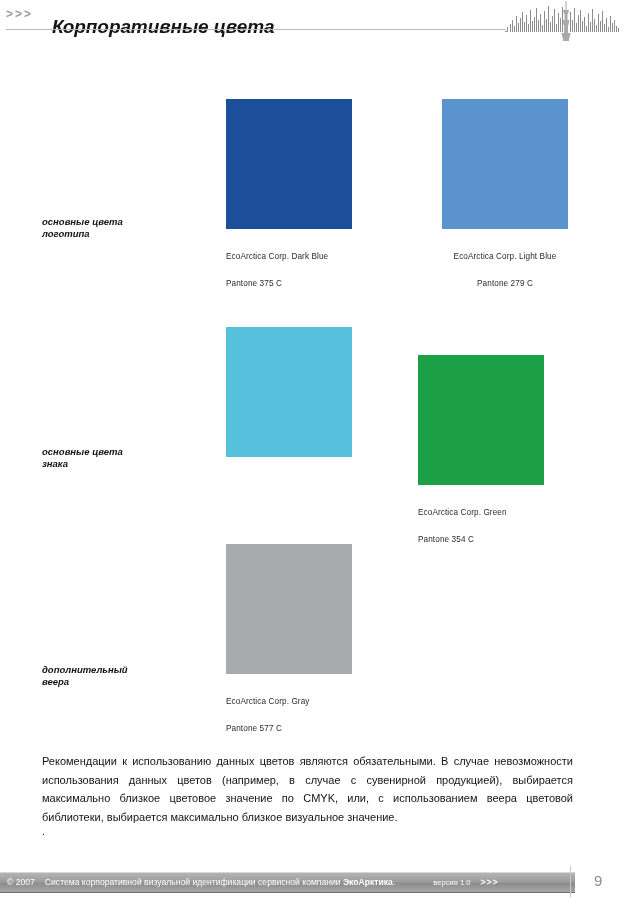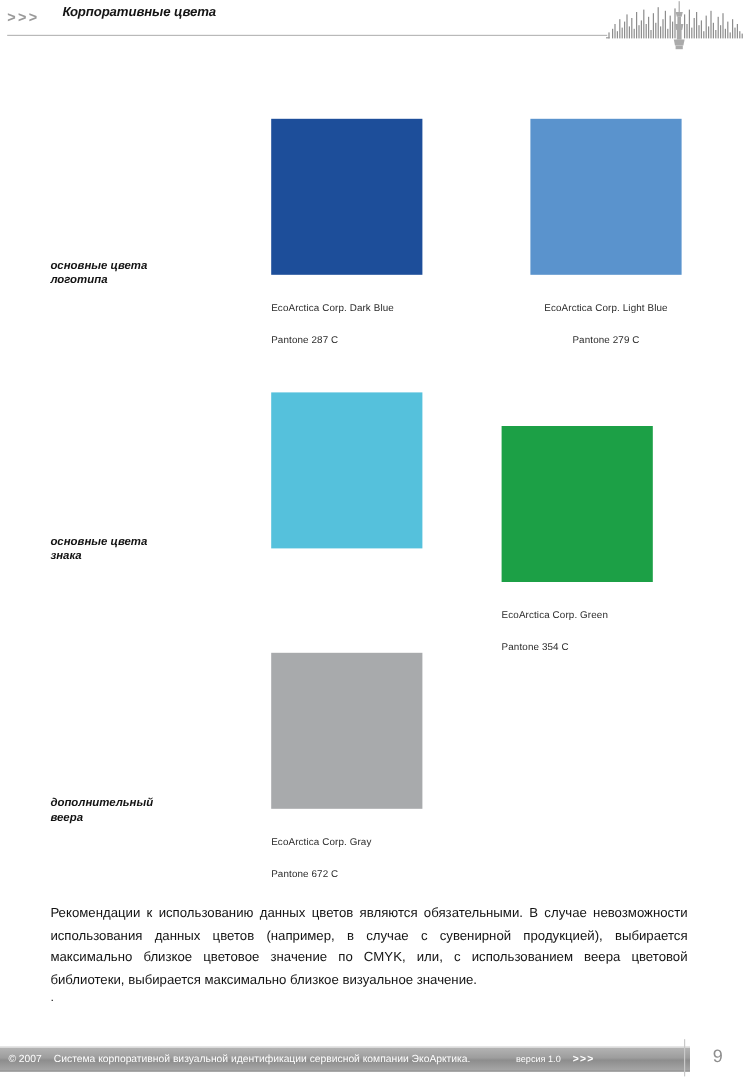--- a/index.html
+++ b/index.html
@@ -30,22 +30,22 @@
     top: 7px;
     font-size: 12px;
     font-weight: bold;
     letter-spacing: 2px;
     color: #9a9a9a;
     font-family: "Liberation Sans", sans-serif;
   }
   .header-title {
     position: absolute;
     left: 52px;
-    top: 4px;
-    font-size: 11px;
+    top: 16px;
+    font-size: 19px;
     font-weight: bold;
     font-style: italic;
     color: #141414;
     letter-spacing: -0.1px;
     font-family: "Liberation Sans", sans-serif;
   }
   .header-rule {
     position: absolute;
     left: 6px;
     top: 29px;
@@ -125,21 +125,21 @@
     top: 874px;
     height: 16px;
     line-height: 16px;
     font-size: 8.6px;
     color: #ffffff;
     font-family: "Liberation Sans", sans-serif;
     white-space: nowrap;
   }
   .footer-text .copy { font-weight: normal; }
   .footer-text .sep { display: inline-block; width: 10px; }
-  .footer-text .brand { font-weight: normal; }
+  .footer-text .brand { font-weight: bold; }
   .footer-text .ver { font-size: 7.6px; margin-left: 28px; }
   .footer-text .chev { font-weight: bold; letter-spacing: 1px; }
   .footer-divider {
     position: absolute;
     left: 570px;
     top: 866px;
     width: 1px;
     height: 31px;
     background: #c9c9c9;
   }
@@ -230,21 +230,21 @@
   </div>
 </div>
 
 <div class="row-label" style="left:42px; top:216px;">основные цвета
 логотипа</div>
 
 <div class="swatch-block" style="left:226px; top:99px;">
   <div class="swatch" style="background: rgb(29, 78, 154);"></div>
   <div class="swatch-caption">
     <span>EcoArctica Corp. Dark Blue</span><br>
-    <span>Pantone 287 C</span>
+    <span>Pantone 375 C</span>
   </div>
 </div>
 
 <div class="swatch-block" style="left:442px; top:99px;text-align:center;">
   <div class="swatch" style="background: rgb(90, 147, 205);"></div>
   <div class="swatch-caption">
     <span>EcoArctica Corp. Light Blue</span><br>
     <span>Pantone 279 C</span>
   </div>
 </div>
@@ -264,21 +264,21 @@
   </div>
 </div>
 
 <div class="row-label" style="left:42px; top:664px;">дополнительный
 веера</div>
 
 <div class="swatch-block" style="left:226px; top:544px;">
   <div class="swatch" style="background: rgb(168, 170, 172);"></div>
   <div class="swatch-caption">
     <span>EcoArctica Corp. Gray</span><br>
-    <span>Pantone 672 C</span>
+    <span>Pantone 577 C</span>
   </div>
 </div>
 
 <div class="note">Рекомендации к использованию данных цветов являются обязательными. В случае невозможности использования данных цветов (например, в случае с сувенирной продукцией), выбирается максимально близкое цветовое значение по CMYK, или, с использованием веера цветовой библиотеки, выбирается максимально близкое визуальное значение.</div>
 <div class="note-dot">.</div>
 
 <div class="footer-bar"></div>
 <div class="footer-text">
   <span class="copy">© 2007</span><span class="sep"></span><span>Система корпоративной визуальной идентификации сервисной компании </span><span class="brand">ЭкоАрктика</span><span>.</span><span class="sep"></span><span class="ver">версия 1.0</span><span class="sep"></span><span class="chev">&gt;&gt;&gt;</span>
 </div>

